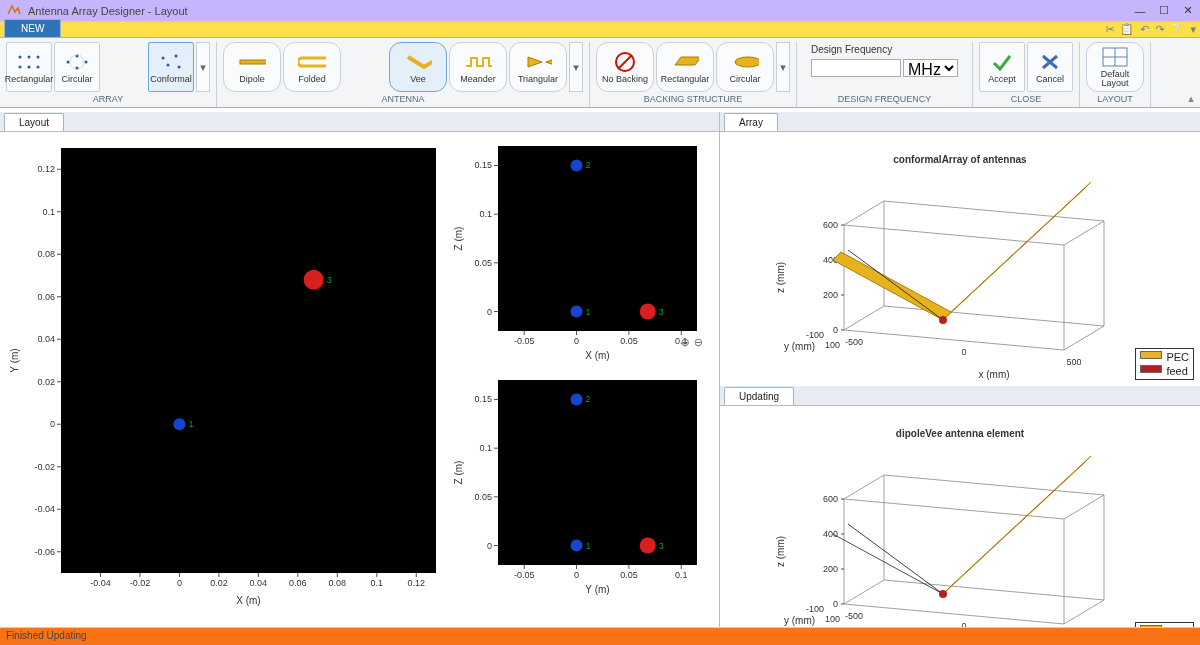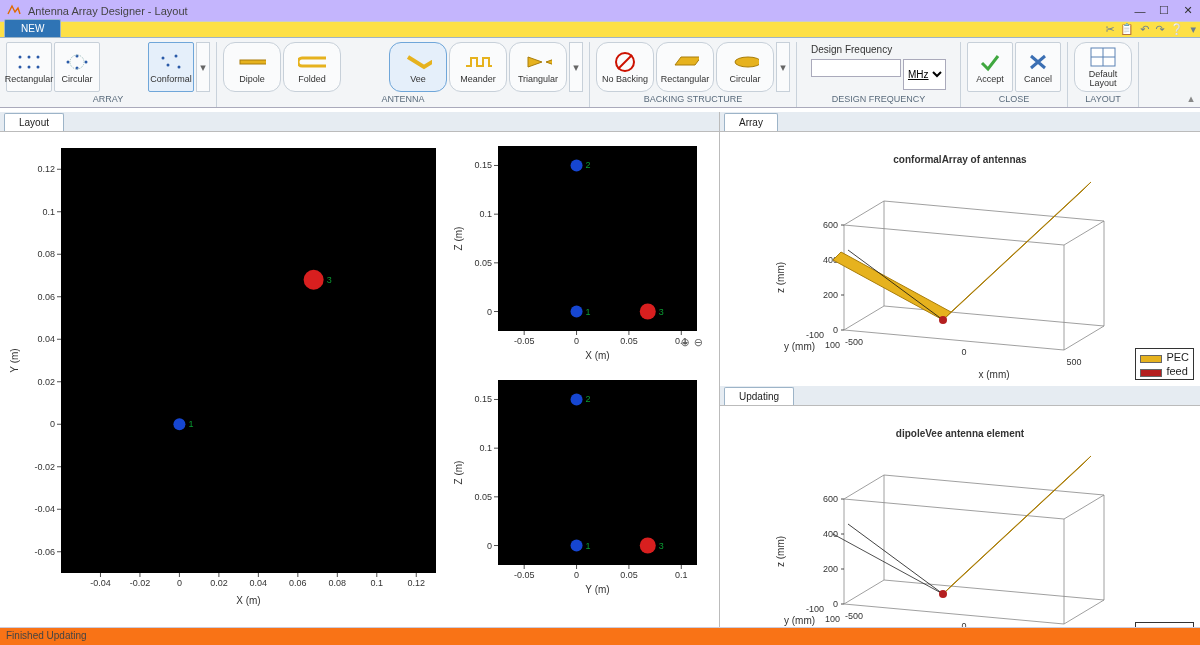--- a/index.html
+++ b/index.html
@@ -26,21 +26,21 @@
   .btn.big { width: 58px; border-radius: 12px; }
   .btn.selected { background: #e5effa; border-color: #6fa6d9; margin-left: 46px; }
   .btn .icn { width: 28px; height: 22px; display: flex; align-items: center; justify-content: center; }
   .btn .lbl { font-size: 9px; color: #333; text-align: center; line-height: 1; }
   .splitbtn { width: 14px; height: 50px; border: 1px solid #c7d0d9; background: #fafbfc; display:flex; align-items:center; justify-content:center; color:#666; }
 
   .freqbox { display:flex; flex-direction:column; align-items:flex-start; padding: 2px 8px 0 8px; gap:4px; height:52px; }
   .freqbox .tlabel { font-size: 10px; color:#333; }
   .freqbox .row { display:flex; gap:2px; }
   .freqbox input { width: 90px; height: 18px; border:1px solid #aab; font-size:10px; padding:0 3px; }
-  .freqbox select { height: 31px; font-size: 10px; border:1px solid #aab; background:#fff;text-decoration:underline; }
+  .freqbox select { height: 18px; font-size: 16px; border:1px solid #aab; background:#fff;text-decoration:underline; }
 
   .ribbon .corner { margin-left: auto; width: 18px; display:flex; align-items:flex-end; justify-content:center; color:#888; padding-bottom:2px; }
 
   
   .content { position:absolute; top:112px; bottom:18px; left:0; right:0; display:flex; background:#fff; }
   .pane-left { flex: 0 0 720px; border-right: 1px solid #bbb; display:flex; flex-direction: column; }
   .pane-right { flex: 1; display:flex; flex-direction: column; }
 
   .doc-tabrow { height: 20px; background: #e6ecf2; display:flex; align-items:flex-end; border-bottom:1px solid #bbb; padding-left: 4px; }
   .doc-tab { height:18px; padding: 0 14px; border:1px solid #9db4c8; border-bottom:none; background:#fff; border-radius:2px 2px 0 0; font-size:10px; display:flex; align-items:center; }
@@ -52,21 +52,21 @@
   .ticklabel { font-size: 9px; fill: #333; }
   .axislabel { font-size: 10px; fill: #333; }
   .ptlabel { font-size: 9px; fill: #0a9b32; }
 
   .zoomctrl { position:absolute; right: 10px; top: 198px; display:flex; gap:4px; color:#666; }
 
   .right-plot-wrap { flex:1; display:flex; flex-direction:column; }
   .plot3d-holder { flex:1; padding: 2px 4px 4px 4px; position:relative;margin-top:16px; }
   .plot3d-title { font-size: 10px; font-weight: 600; text-align: center; color:#333; padding: 4px 0 0 0; }
   .legend { position:absolute; right:6px; bottom:6px; border:1px solid #333; background:#fff; padding:2px 4px; display:flex; flex-direction:column; gap:2px; }
-  .legend .row { display:flex; align-items:flex-end; gap:4px; }
+  .legend .row { display:flex; align-items:flex-start; gap:4px; }
   .legend .sw { width:22px; height:8px; border:1px solid #666; }
 
   
   .statusbar { position:absolute; bottom:0; left:0; right:0; height:18px; background:#f97316; border-top:1px solid #ccd; padding: 2px 6px; font-size:10px; color:#444; }
 </style>
 </head>
 <body>
 
 <div class="titlebar">
   <span class="appicon">

